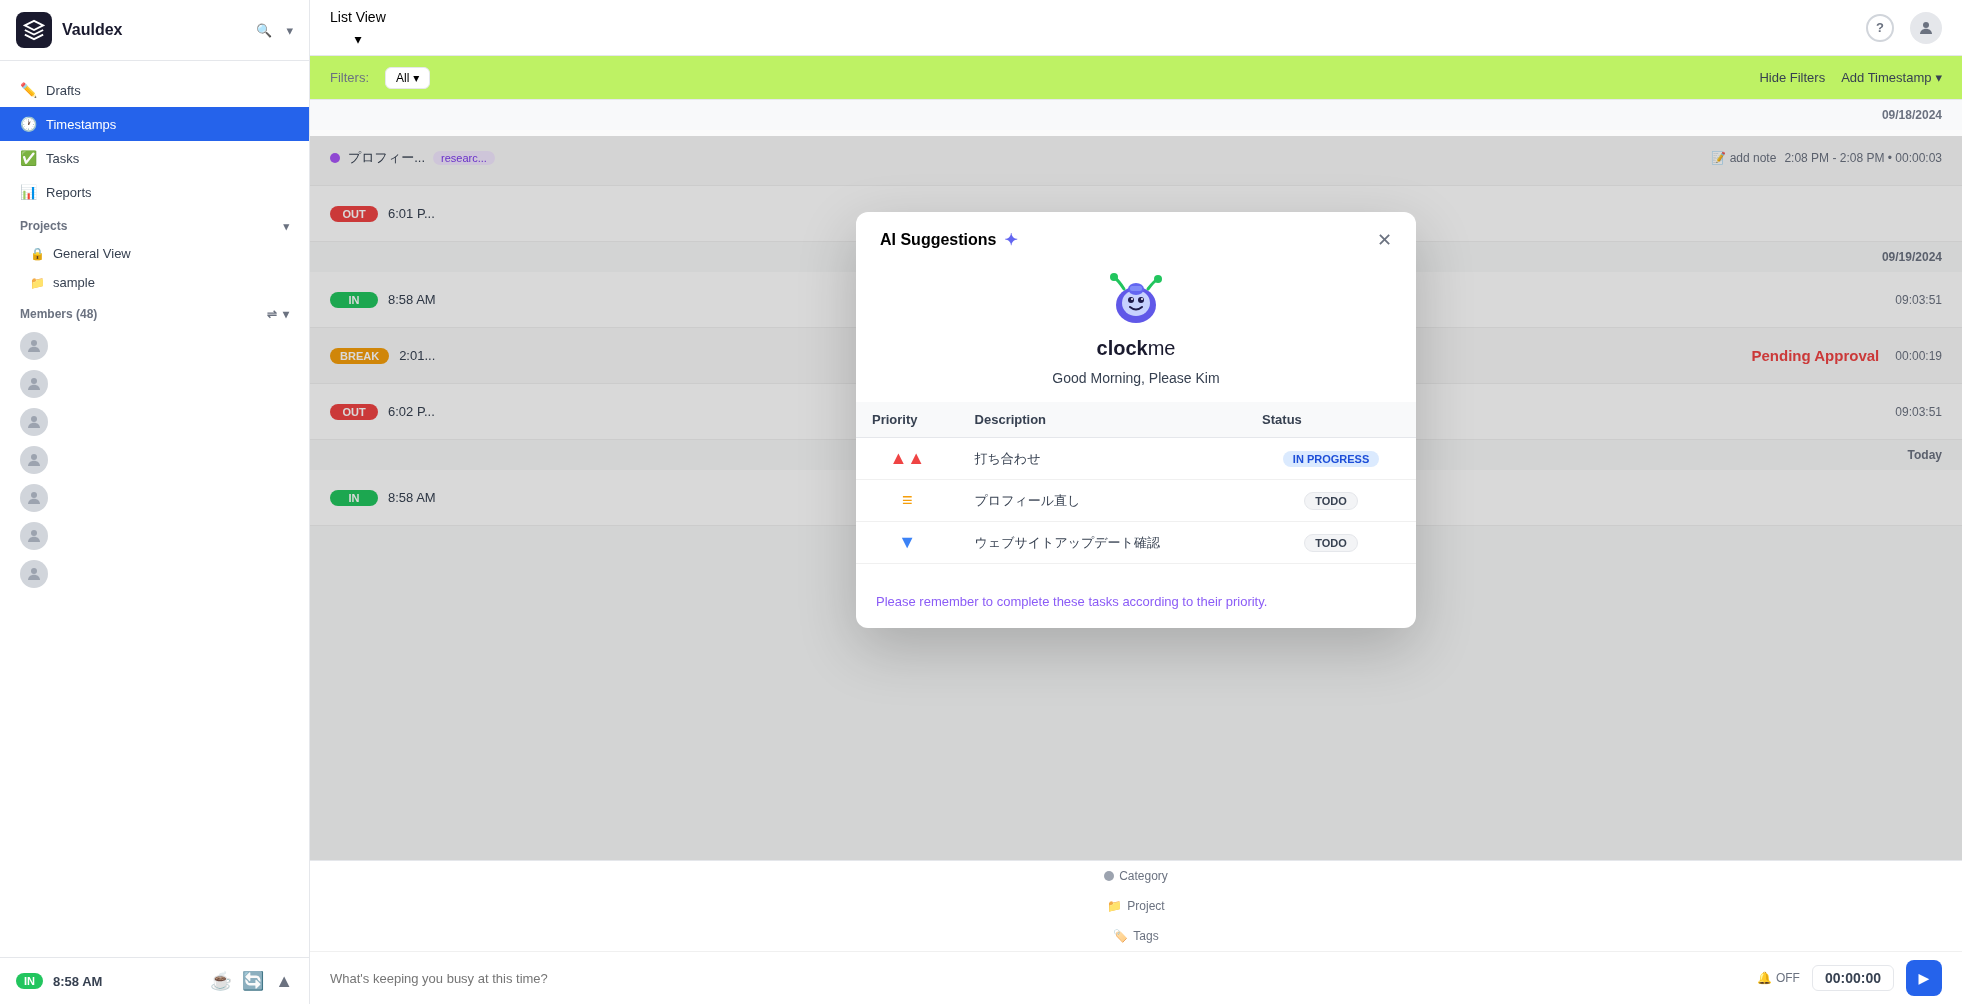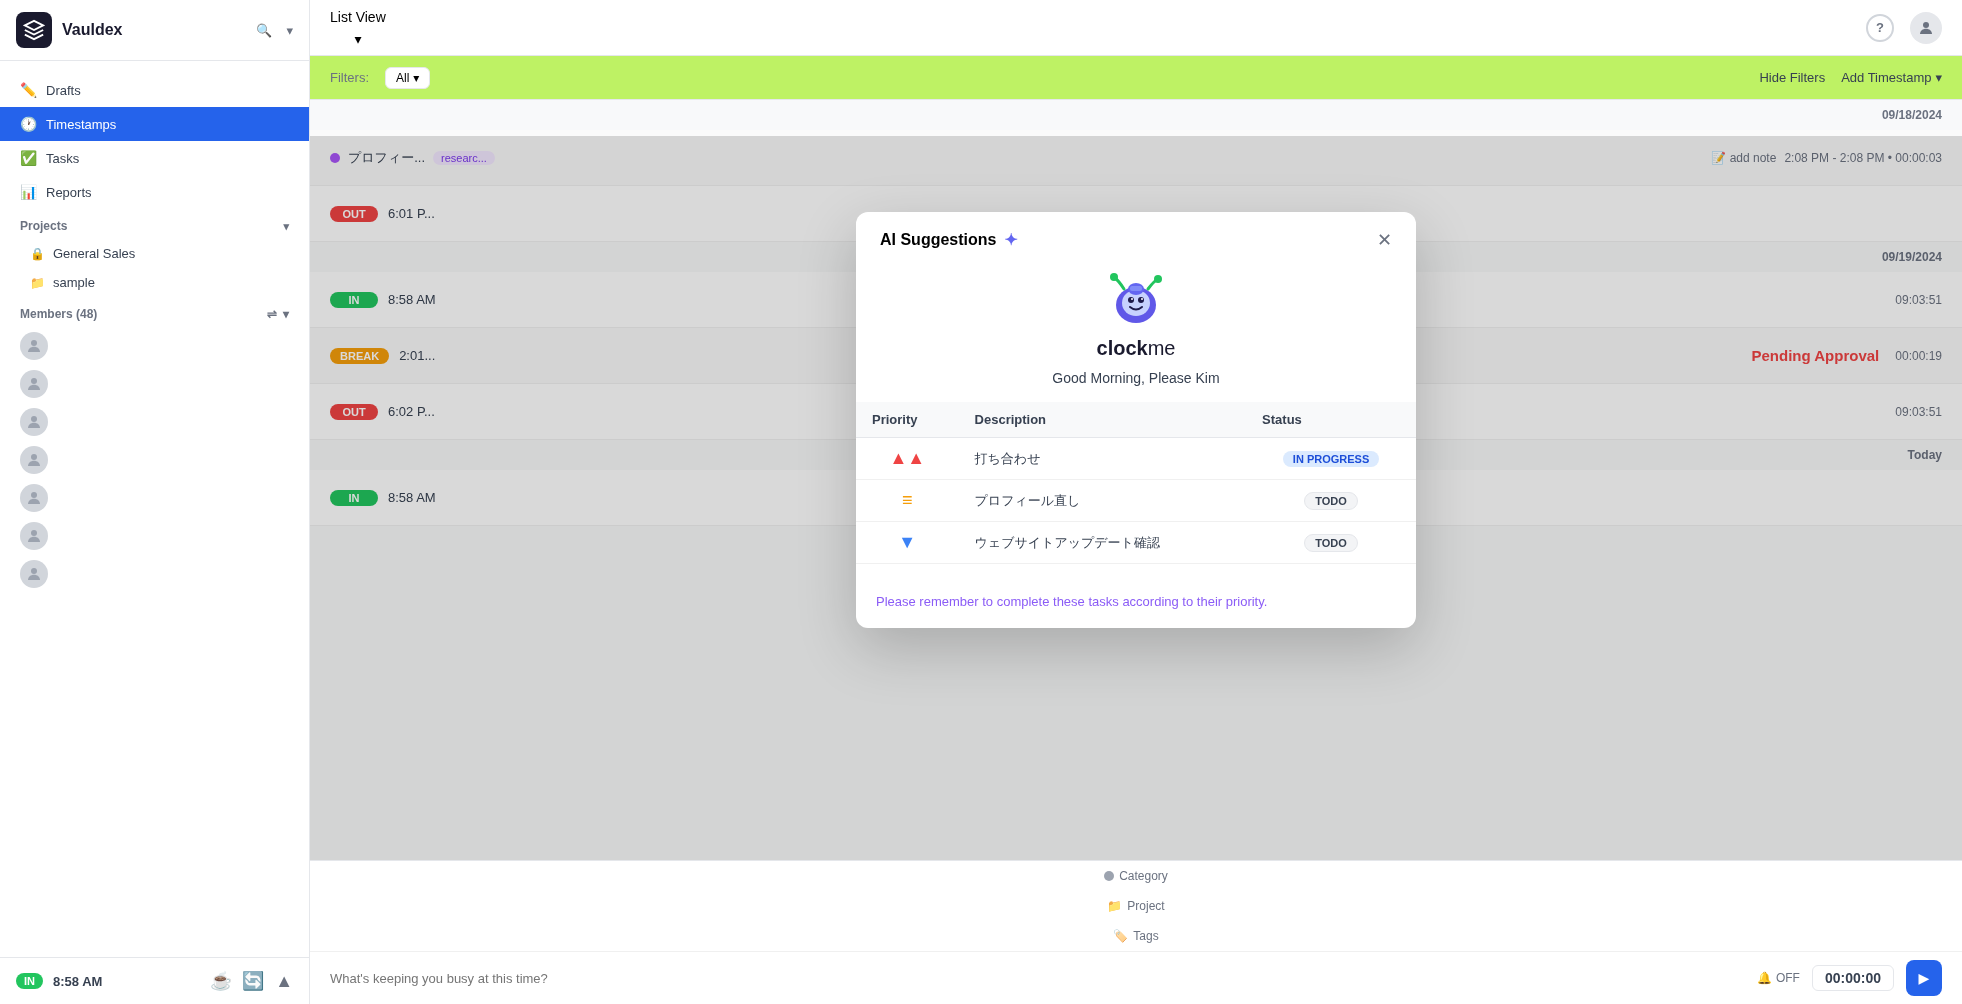--- a/index.html
+++ b/index.html
@@ -270,21 +270,21 @@
       </div>
 
     <div class="section-header">
       <span>Projects</span>
       <span class="chevron">▾</span>
     </div>
 
     <div id="projects-container">
         <div class="project-item">
           <span class="lock-icon">🔒</span>
-    <span>General Sales</span>
+    <span>General View</span>
         </div>
         <div class="project-item">
           <span class="folder-icon">📁</span>
     <span>sample</span>
         </div>
       </div>
 
     <div class="members-header">
       <span>Members (48)</span>
       <span class="sort-icon">⇌</span>

